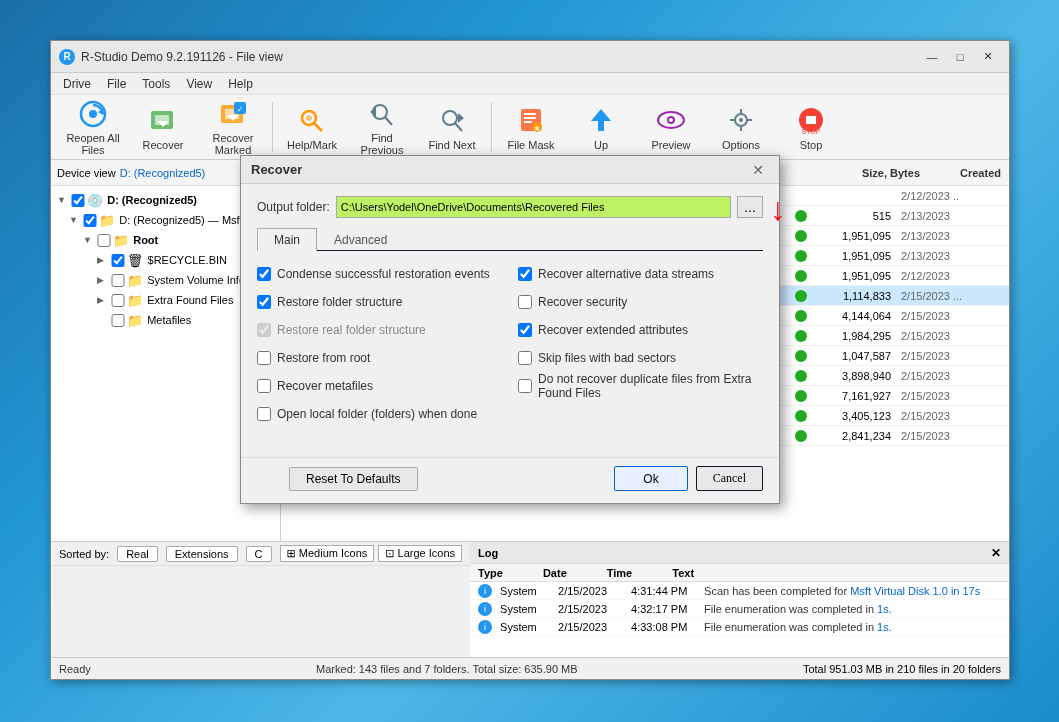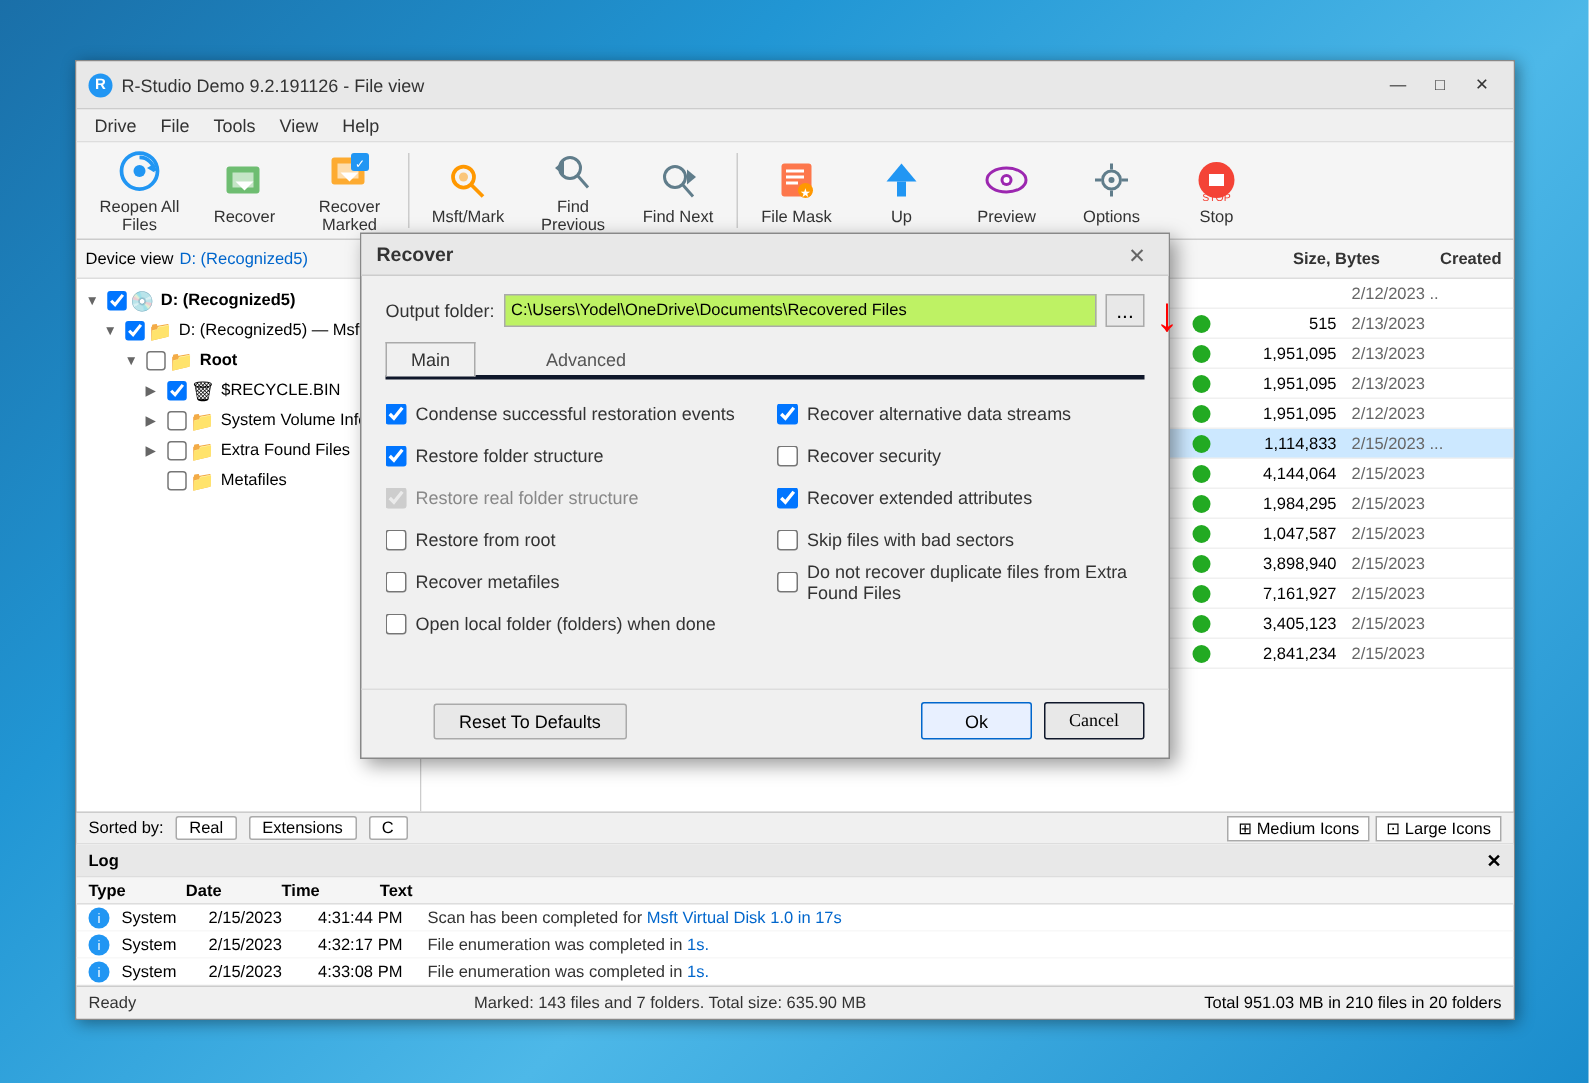--- a/index.html
+++ b/index.html
@@ -208,21 +208,21 @@
     .file-row .file-name { flex: 1; color: #0066cc; }
     .file-row .file-size { width: 80px; text-align: right; }
     .file-row .file-date { width: 100px; margin-left: 10px; color: #666; }
     .file-row .dot { width: 12px; height: 12px; border-radius: 50%; background: #22aa22; margin: 0 4px; flex-shrink: 0; }
 
     
     .bottom-area {
       height: 116px;
       border-top: 1px solid #ccc;
       display: flex;
-      flex-direction: column;
+      flex-direction: row;
       flex-shrink: 0;
     }
     .sorted-bar {
       height: 24px;
       background: #f0f0f0;
       border-bottom: 1px solid #ddd;
       display: flex;
       align-items: center;
       padding: 0 8px;
       font-size: 11px;
@@ -378,23 +378,22 @@
       cursor: pointer;
       font-size: 14px;
       display: flex;
       align-items: center;
       justify-content: center;
     }
 
     
     .dialog-tabs {
       display: flex;
-      border-bottom: 3px solid #0f172a;
+      border-bottom: 1px solid #0f172a;
       margin-bottom: 12px;
-      gap: 30px;
     }
     .dialog-tab {
       padding: 4px 16px;
       font-size: 12px;
       cursor: pointer;
       border: 1px solid transparent;
       border-bottom: none;
       margin-bottom: -1px;
       background: transparent;
       color: #333;
@@ -543,21 +542,21 @@
     </button>
     <div class="toolbar-separator"></div>
     <button class="toolbar-btn">
       <div class="icon-area">
         <svg width="32" height="30" viewBox="0 0 32 30">
           <circle cx="13" cy="13" r="7" fill="none" stroke="#FF9800" stroke-width="2.5"></circle>
           <line x1="18" y1="18" x2="26" y2="26" stroke="#FF9800" stroke-width="2.5"></line>
           <circle cx="13" cy="13" r="3" fill="#FF9800" opacity="0.5"></circle>
         </svg>
       </div>
-      <span>Msft/Mark</span>
+      <span>Help/Mark</span>
     </button>
     <button class="toolbar-btn">
       <div class="icon-area">
         <svg width="32" height="30" viewBox="0 0 32 30">
           <circle cx="14" cy="13" r="7" fill="none" stroke="#607D8B" stroke-width="2"></circle>
           <line x1="19" y1="18" x2="26" y2="26" stroke="#607D8B" stroke-width="2"></line>
           <polygon points="10,8 10,18 4,13" fill="#607D8B"></polygon>
         </svg>
       </div>
       <span>Find Previous</span>

